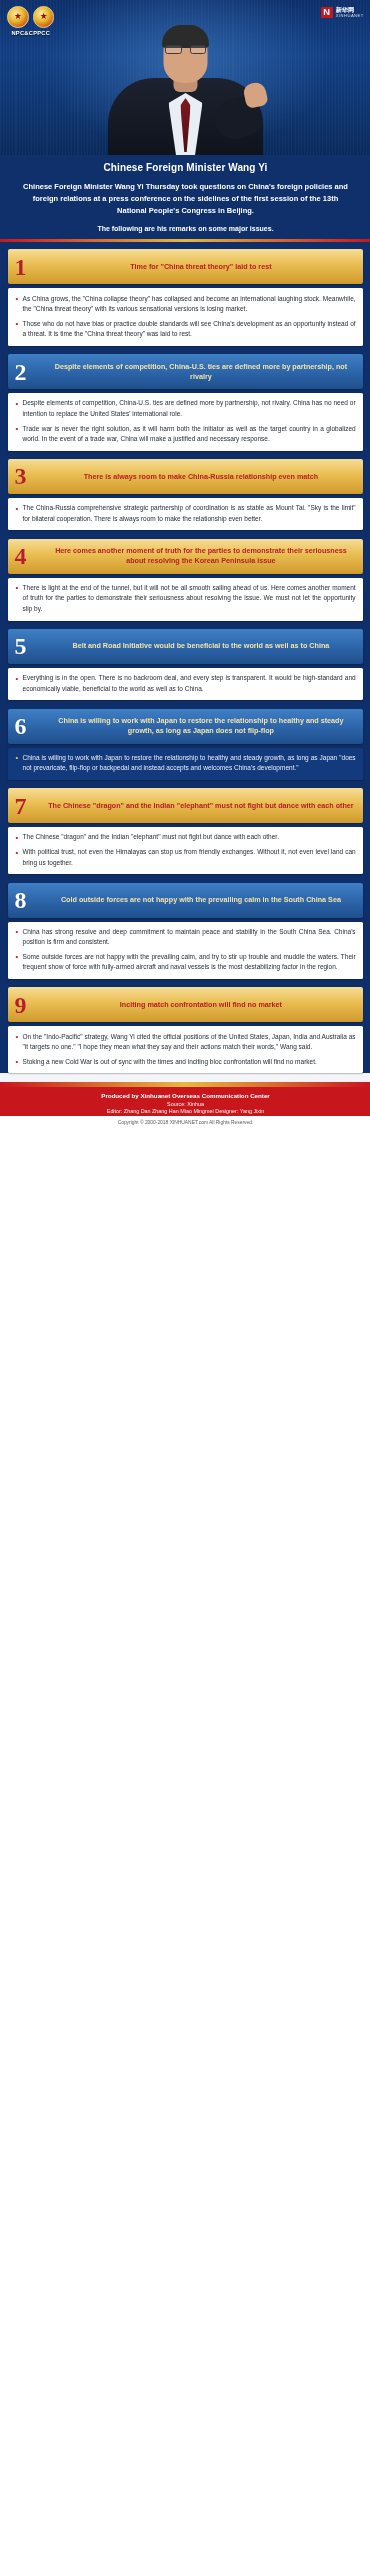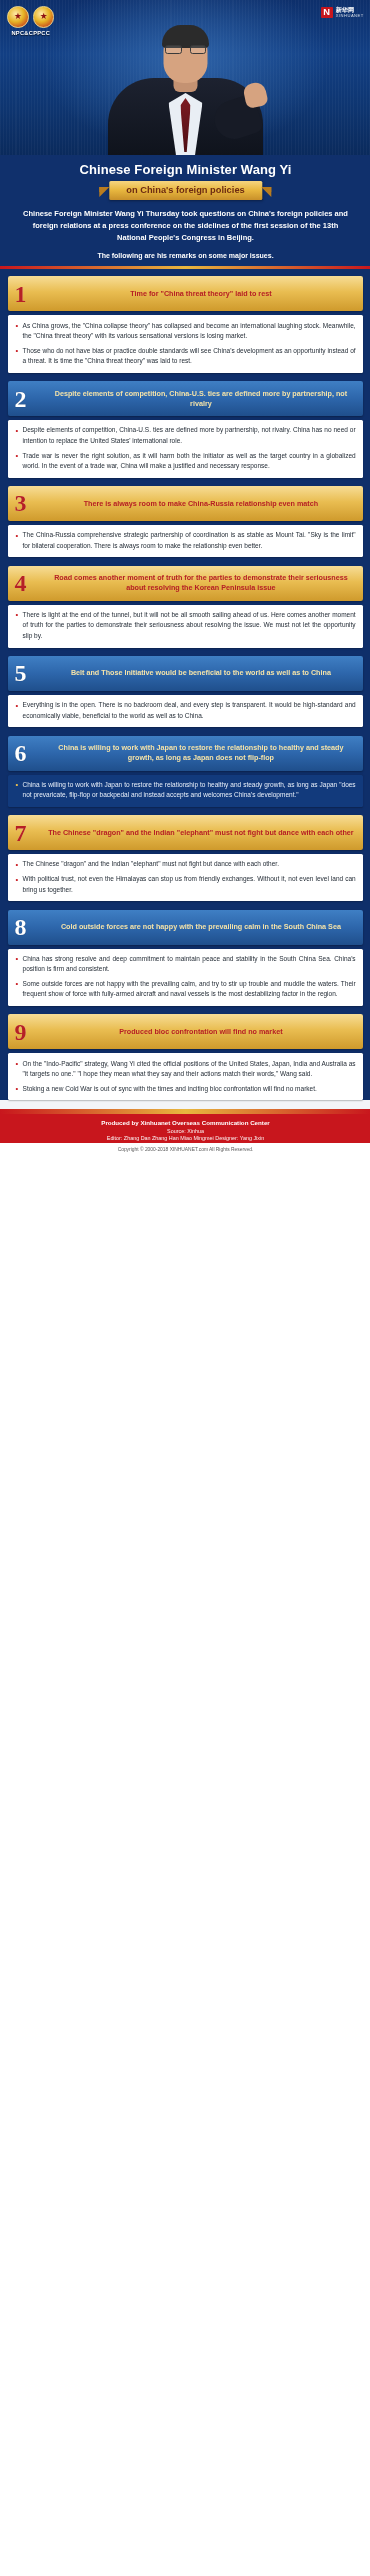--- a/index.html
+++ b/index.html
@@ -122,21 +122,21 @@
   .fig-mic::before {
     content: ""; position: absolute; top: -7.2px; left: -2.6px;
     width: 13.4px; height: 13.4px; background: #40454f; border-radius: 50%;
   }
 
   
   .titlebar {
     background: #10306c; padding: 5.2px 0 0 0; text-align: center; position: relative;
   }
   .title-line1 {
-    color: #ffffff; font-size: 13px; font-weight: bold; letter-spacing: 0.1px;
+    color: #ffffff; font-size: 10px; font-weight: bold; letter-spacing: 0.1px;
     padding: 2.1px 0 4.1px 0;
   }
   .ribbon-wrap { position: relative; height: 23px; }
   .ribbon {
     position: absolute; left: 50%; top: 0; transform: translateX(-50%);
     background: linear-gradient(180deg,#f6d580 0%, #e8b73f 48%, #c8902a 100%);
     color: #6d2b12; font-size: 9.3px; font-weight: bold;
     padding: 4.1px 17.5px; border-radius: 1.5px; white-space: nowrap;
     box-shadow: 0 1px 2.6px rgba(0,0,0,.35);
   }
@@ -264,23 +264,20 @@
           <i class="l"></i>
           <i class="r"></i>
         </div>
       <div class="fig-arm"></div>
       <div class="fig-hand"></div>
     </div>
   </div>
 
   <div class="titlebar">
     <div class="title-line1">Chinese Foreign Minister Wang Yi</div>
-    <div class="ribbon-wrap">
-      <div class="ribbon">on China's foreign policies</div>
-    </div>
   </div>
   <div class="intro">
     <span>Chinese Foreign Minister Wang Yi Thursday took questions on China's foreign policies and foreign relations at a press conference on the sidelines of the first session of the 13th National People's Congress in Beijing.</span>
     <span class="sub">The following are his remarks on some major issues.</span>
   </div>
   <div class="intro-divider"></div>
 
   <div class="content">
 
     <div class="section">
@@ -311,31 +308,31 @@
         <span class="sec-title">There is always room to make China-Russia relationship even match</span>
       </div>
       <div class="sec-body">
         <p class="bullet">The China-Russia comprehensive strategic partnership of coordination is as stable as Mount Tai. "Sky is the limit" for bilateral cooperation. There is always room to make the relationship even better.</p>
       </div>
     </div>
 
     <div class="section">
       <div class="sec-header gold">
         <span class="sec-num">4</span>
-        <span class="sec-title">Road comes another moment of truth for the parties to demonstrate their seriousness about resolving the Korean Peninsula issue</span>
+        <span class="sec-title">Here comes another moment of truth for the parties to demonstrate their seriousness about resolving the Korean Peninsula issue</span>
       </div>
       <div class="sec-body">
         <p class="bullet">There is light at the end of the tunnel, but it will not be all smooth sailing ahead of us. Here comes another moment of truth for the parties to demonstrate their seriousness about resolving the issue. We must not let the opportunity slip by.</p>
       </div>
     </div>
 
     <div class="section">
       <div class="sec-header blue">
         <span class="sec-num">5</span>
-        <span class="sec-title">Belt and Those Initiative would be beneficial to the world as well as to China</span>
+        <span class="sec-title">Belt and Road Initiative would be beneficial to the world as well as to China</span>
       </div>
       <div class="sec-body">
         <p class="bullet">Everything is in the open. There is no backroom deal, and every step is transparent. It would be high-standard and economically viable, beneficial to the world as well as to China.</p>
       </div>
     </div>
 
     <div class="section">
       <div class="sec-header blue">
         <span class="sec-num">6</span>
         <span class="sec-title">China is willing to work with Japan to restore the relationship to healthy and steady growth, as long as Japan does not flip-flop</span>
@@ -363,21 +360,21 @@
       </div>
       <div class="sec-body">
         <p class="bullet">China has strong resolve and deep commitment to maintain peace and stability in the South China Sea. China's position is firm and consistent.</p>
         <p class="bullet">Some outside forces are not happy with the prevailing calm, and try to stir up trouble and muddle the waters. Their frequent show of force with fully-armed aircraft and naval vessels is the most destabilizing factor in the region.</p>
       </div>
     </div>
 
     <div class="section">
       <div class="sec-header gold">
         <span class="sec-num">9</span>
-        <span class="sec-title">Produced bloc confrontation will find no market</span>
+        <span class="sec-title">Inciting match confrontation will find no market</span>
       </div>
       <div class="sec-body">
         <p class="bullet">On the "Indo-Pacific" strategy, Wang Yi cited the official positions of the United States, Japan, India and Australia as "it targets no one." "I hope they mean what they say and their actions match their words," Wang said.</p>
         <p class="bullet">Stoking a new Cold War is out of sync with the times and inciting bloc confrontation will find no market.</p>
       </div>
     </div>
 
   </div>
 
   <div class="footer-strip"></div>

